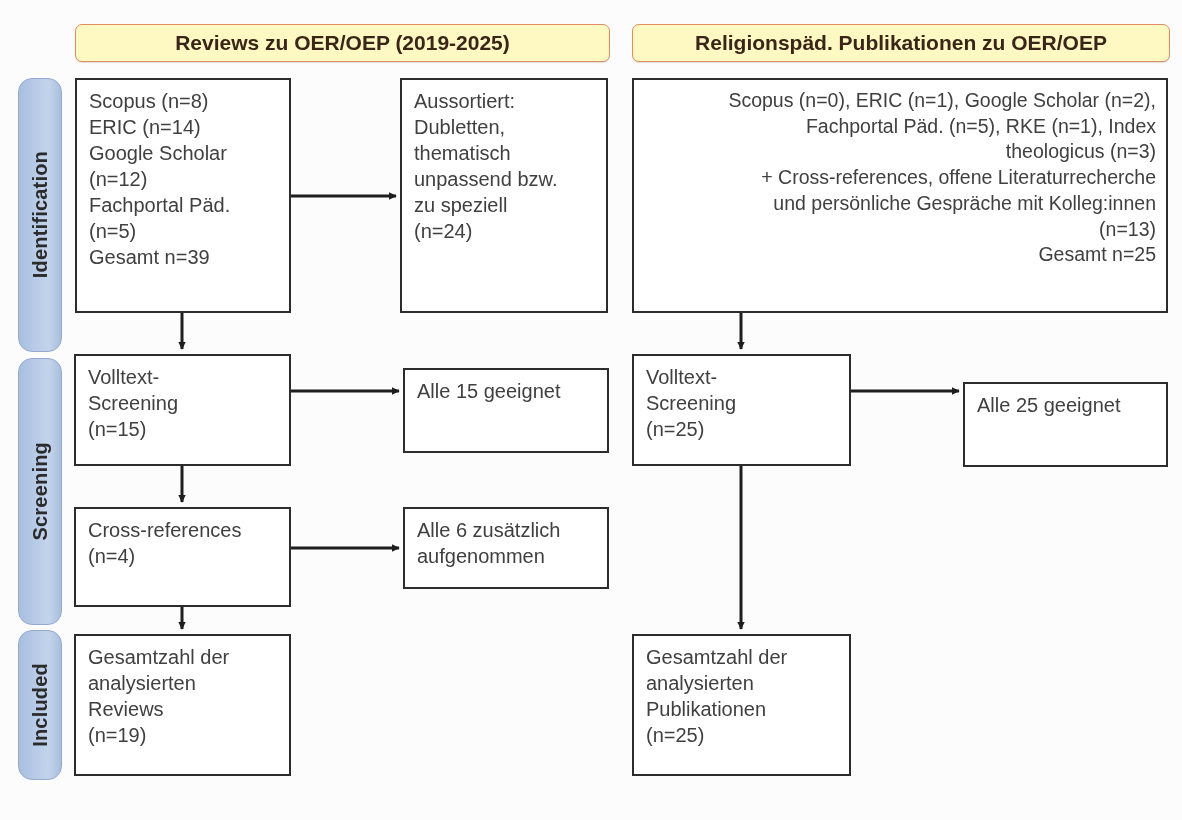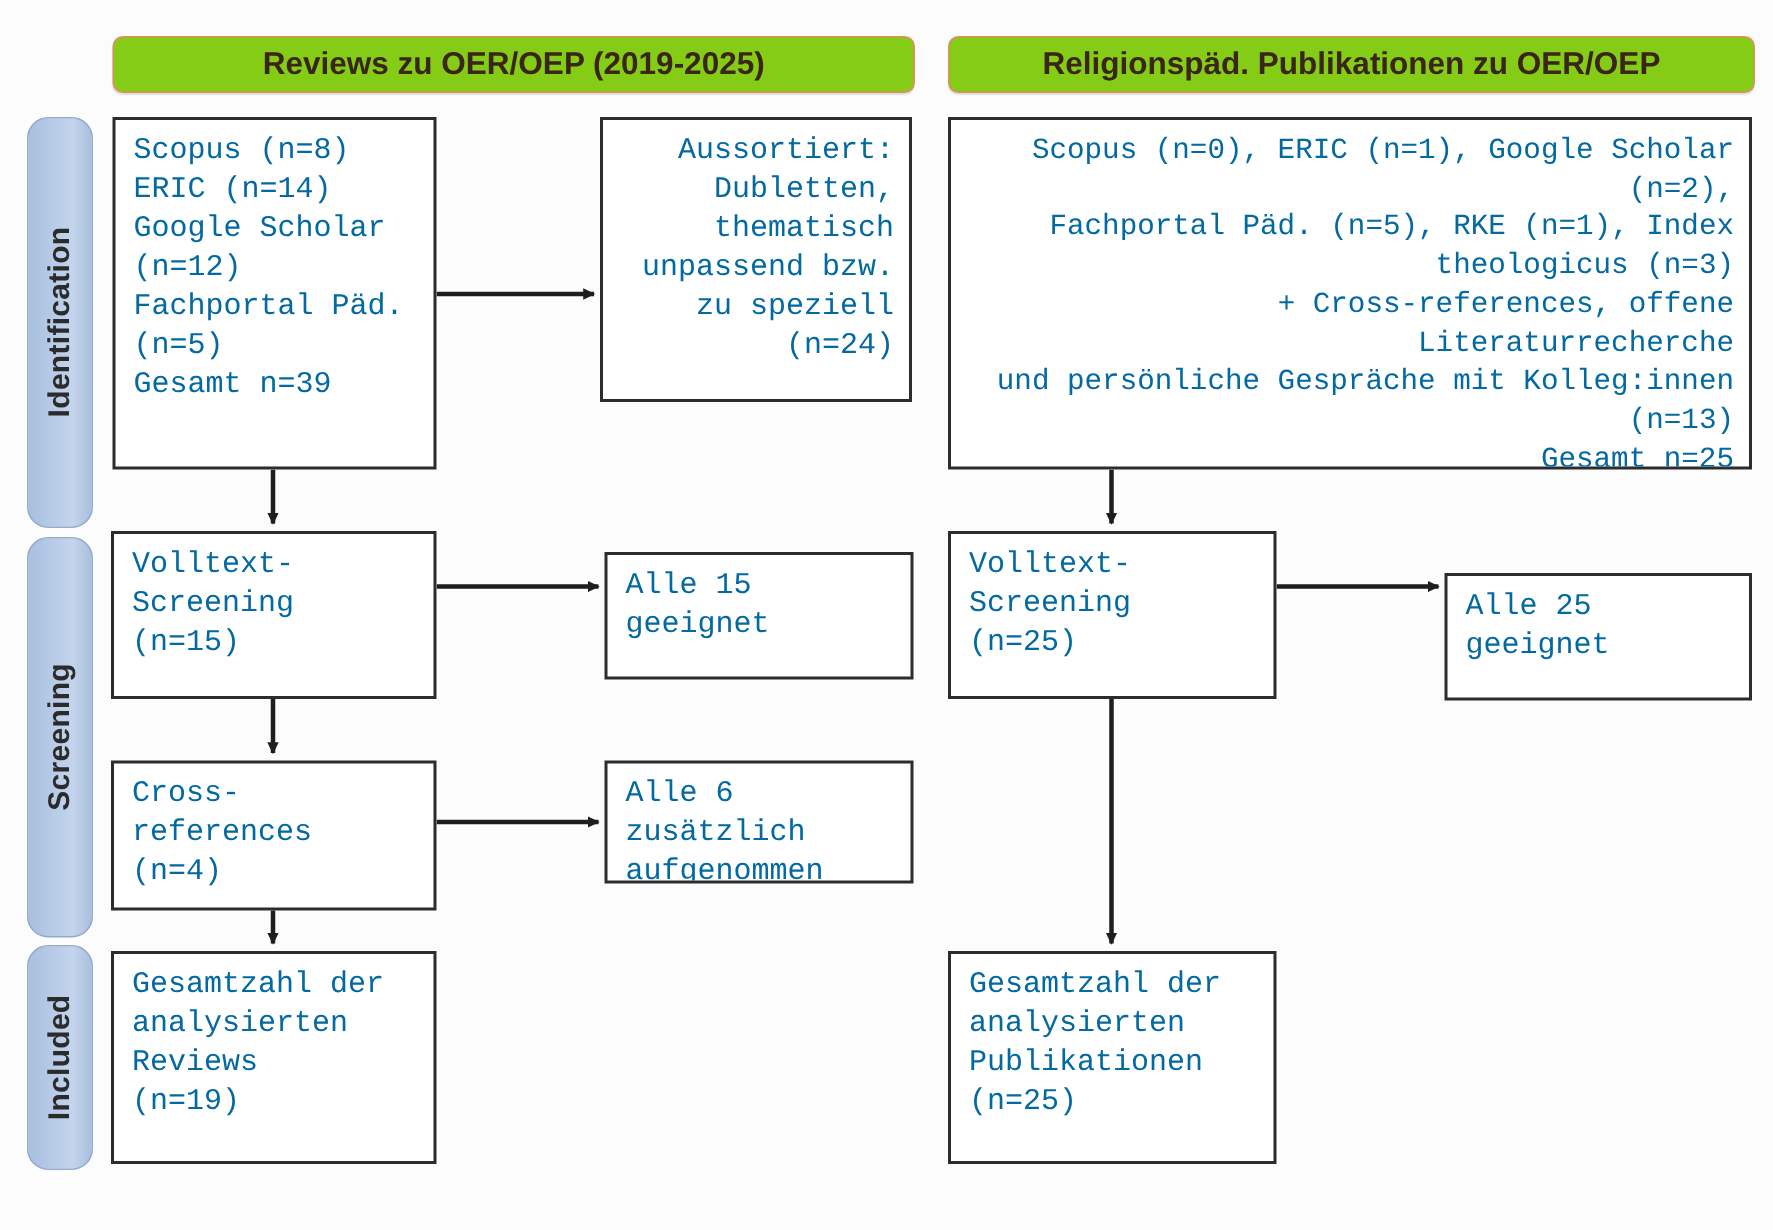--- a/index.html
+++ b/index.html
@@ -32,21 +32,21 @@
     font-size: 20px;
     font-weight: bold;
     color: #2b2b2b;
     letter-spacing: 0.2px;
     white-space: nowrap;
   }
 
   
   .col-header {
     position: absolute;
-    background: #84cc16;
+    background: #fef9c3;
     border: 1px solid #e08e5e;
     border-radius: 7px;
     display: flex;
     align-items: center;
     justify-content: center;
     box-shadow: 0 1px 1px rgba(0,0,0,0.12);
   }
   .col-header span {
     font-size: 21px;
     font-weight: bold;
@@ -59,24 +59,23 @@
     position: absolute;
     background: #ffffff;
     border: 2.5px solid #2c2c2c;
     box-sizing: border-box;
     padding: 8px 10px 6px 12px;
     overflow: hidden;
   }
   .box .txt {
     font-size: 20px;
     line-height: 1.30;
-    color: #0369a1;
+    color: #404040;
     white-space: pre-line;
     display: block;
-    font-family: Liberation Mono, monospace;
   }
   .box.small .txt { font-size: 19.5px; line-height: 1.32; }
 
   
   #wires {
     position: absolute;
     left: 0; top: 0;
     width: 1182px;
     height: 820px;
     pointer-events: none;
@@ -135,21 +134,21 @@
   <div class="box" style="left:75px; top:78px; width:216px; height:235px;">
     <span class="txt">Scopus (n=8)
 ERIC (n=14)
 Google Scholar
 (n=12)
 Fachportal Päd.
 (n=5)
 Gesamt n=39</span>
   </div>
 
-  <div class="box" style="left:400px; top:78px; width:208px; height:190px;text-align:right;">
+  <div class="box" style="left:400px; top:78px; width:208px; height:235px;">
     <span class="txt">Aussortiert:
 Dubletten,
 thematisch
 unpassend bzw.
 zu speziell
 (n=24)</span>
   </div>
 
   <div class="box" style="left:74px; top:354px; width:217px; height:112px;">
     <span class="txt">Volltext-

